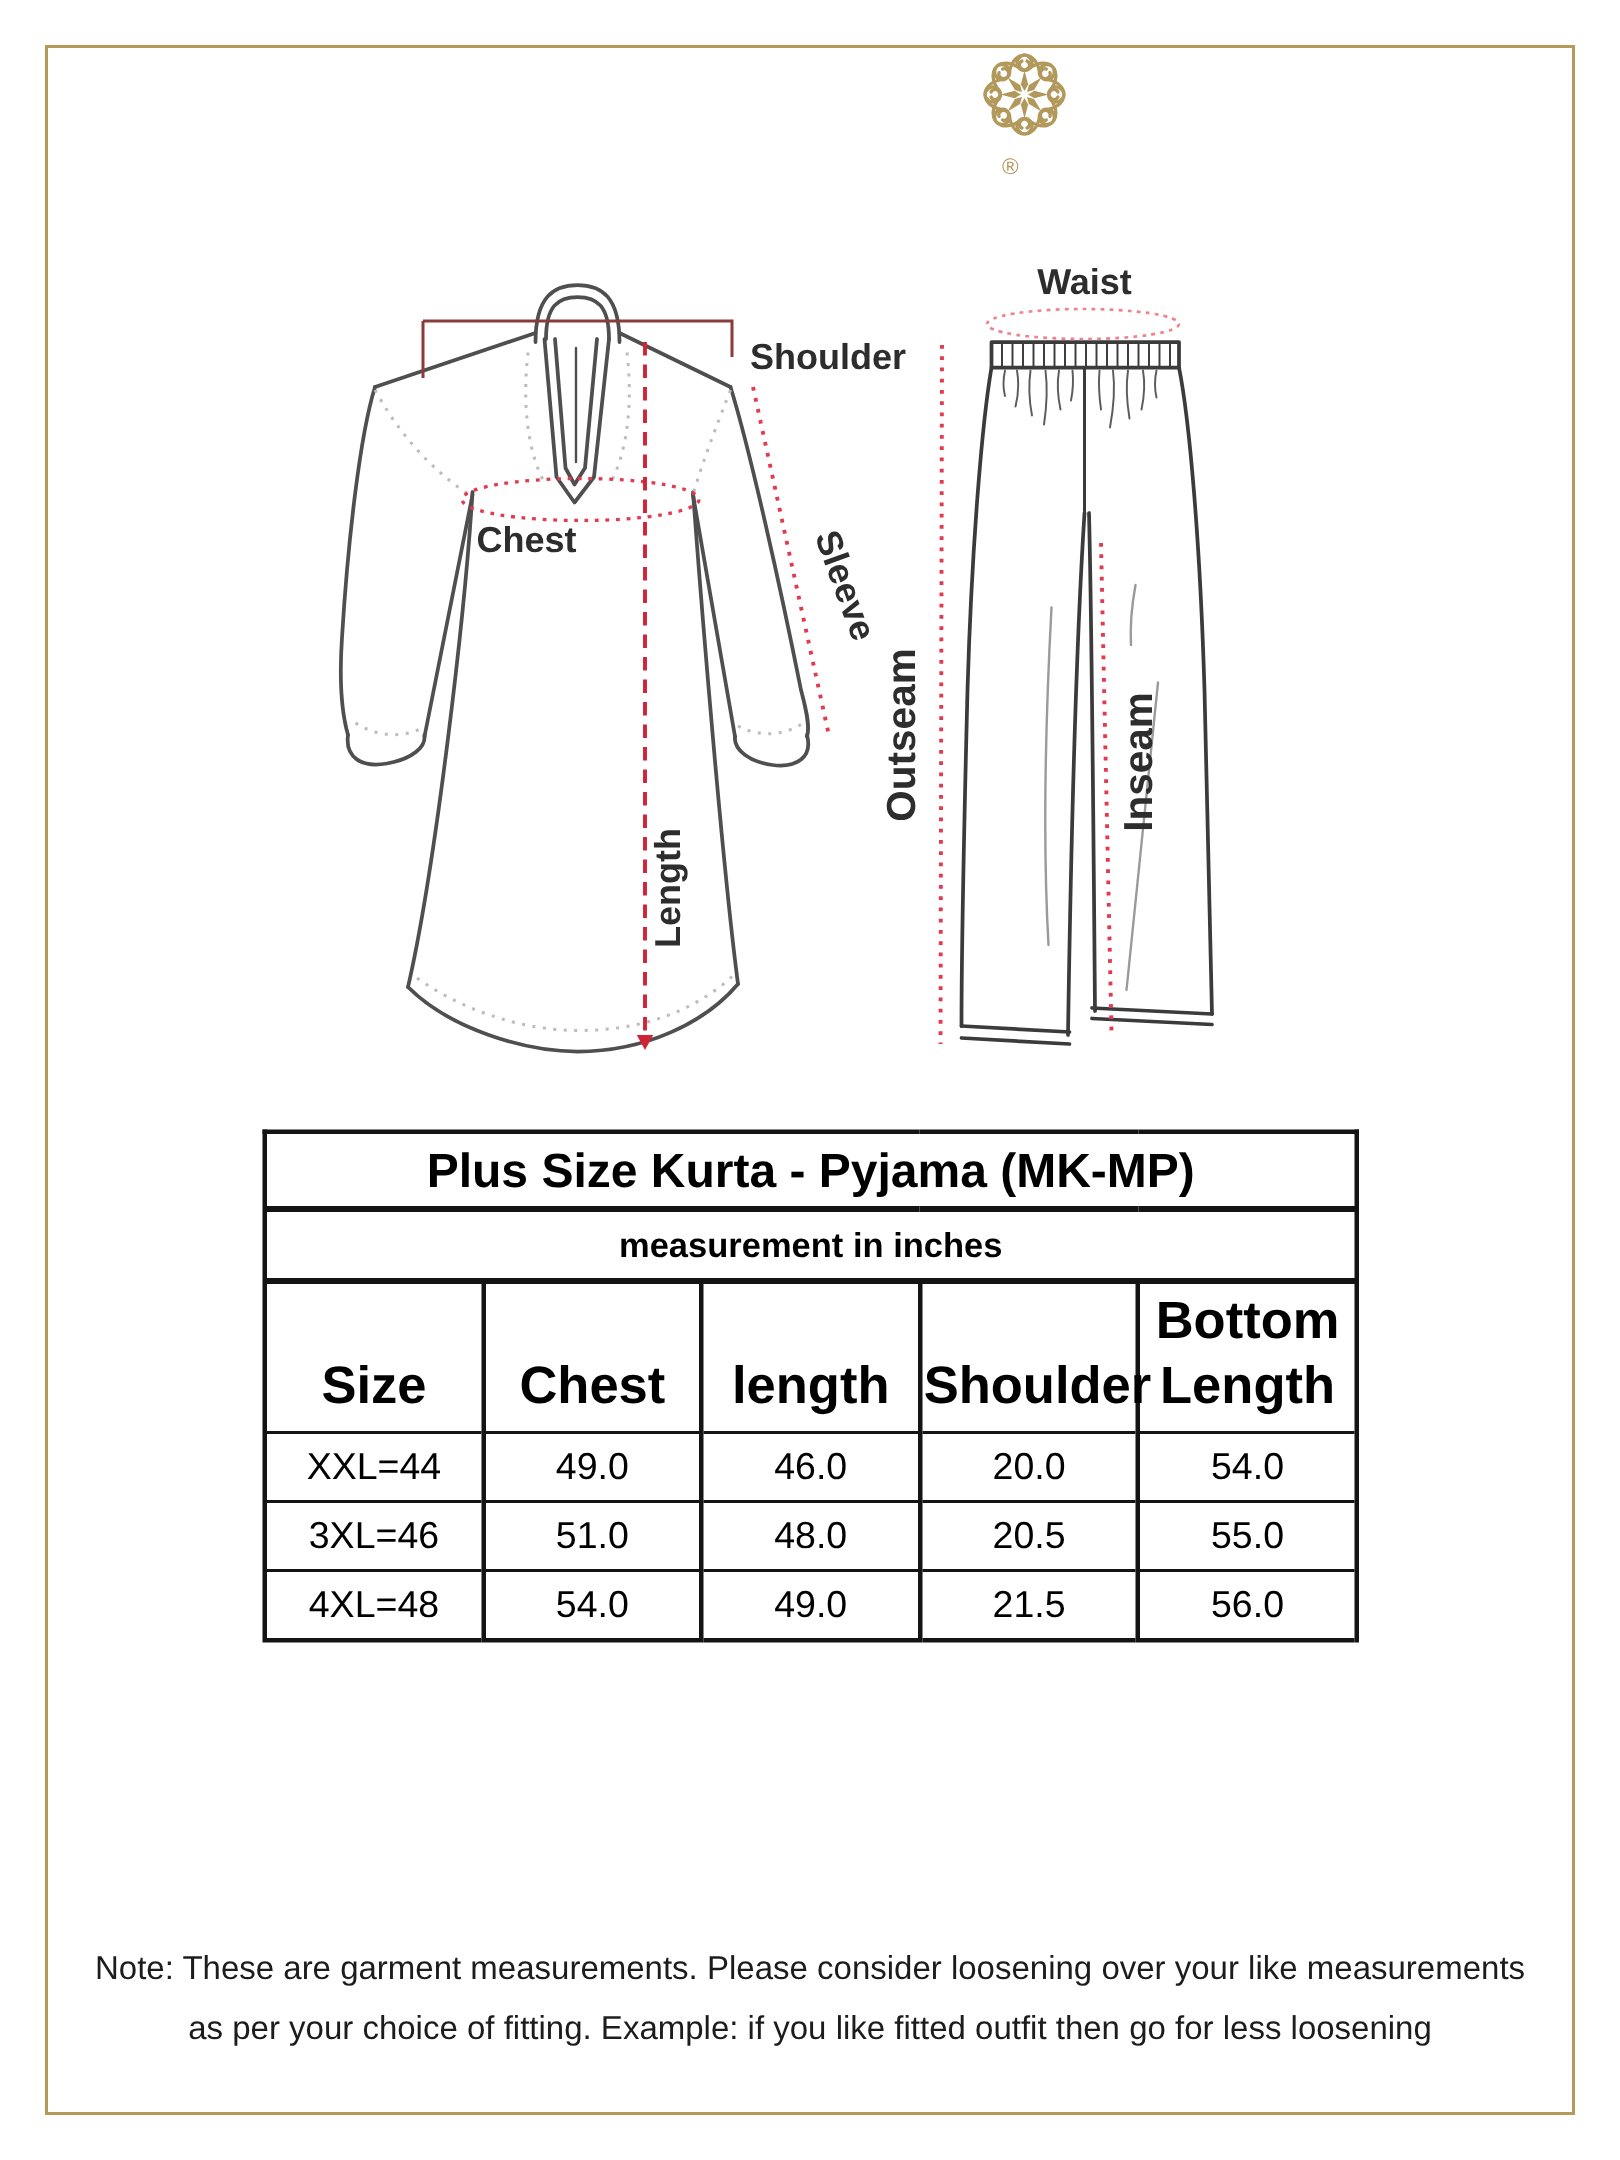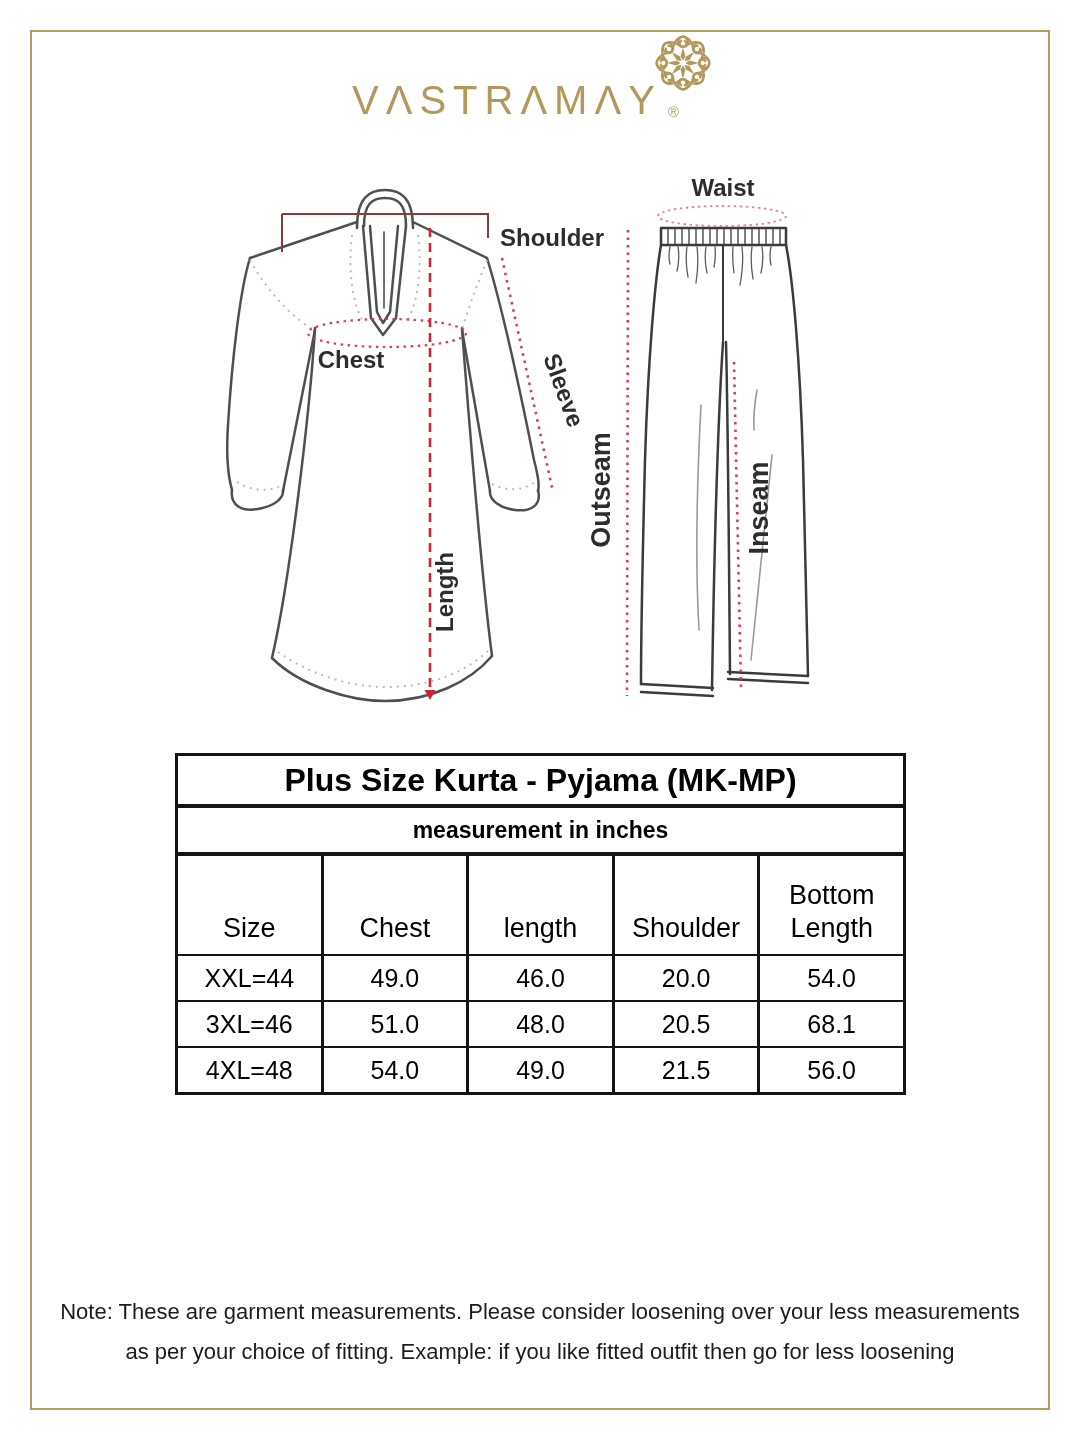--- a/index.html
+++ b/index.html
@@ -21,36 +21,35 @@
   .lbl-big{font-size:27px;}
 
   
   .size-table{position:absolute;left:175px;top:753px;width:731px;border-collapse:collapse;
               table-layout:fixed;background:#fff;}
   .size-table th,.size-table td{border:2px solid #141414;text-align:center;color:#000;
               font-family:"Liberation Sans",sans-serif;}
   .size-table{border:3px solid #141414;}
   .t-title{height:46px;font-size:32px;font-weight:700;border-bottom:4px solid #141414 !important;}
   .t-sub{height:42px;font-size:23px;font-weight:700;border-bottom:4px solid #141414 !important;}
-  .t-cols th{height:89px;font-size:27px;font-weight:400;vertical-align:bottom;
+  .t-cols th{height:89px;font-size:35px;font-weight:700;vertical-align:bottom;
              padding-bottom:8px;line-height:1.25;border-left-width:3px;border-right-width:3px;}
   .size-table tbody td{height:42px;font-size:25px;font-weight:400;
              border-left-width:3px;border-right-width:3px;}
 
   
   .note{position:absolute;left:40px;top:1292px;width:1000px;text-align:center;
         color:#1c1c1c;font-size:22px;line-height:40px;}
 </style>
 </head>
 <body>
 
 <div class="page">
   <div class="frame"></div>
 
-  <div class="brand-text">VΛSTRΛMΛY</div>
   <div class="brand-reg">®</div>
   <svg class="emblem" viewBox="-34 -34 68 68" aria-hidden="true">
     <g fill="#b2995b">
       <path d="M0,-17 L2.6,-7 L0,-2.5 L-2.6,-7 Z" transform="rotate(0)"></path>
       <path d="M0,-17 L2.6,-7 L0,-2.5 L-2.6,-7 Z" transform="rotate(45)"></path>
       <path d="M0,-17 L2.6,-7 L0,-2.5 L-2.6,-7 Z" transform="rotate(90)"></path>
       <path d="M0,-17 L2.6,-7 L0,-2.5 L-2.6,-7 Z" transform="rotate(135)"></path>
       <path d="M0,-17 L2.6,-7 L0,-2.5 L-2.6,-7 Z" transform="rotate(180)"></path>
       <path d="M0,-17 L2.6,-7 L0,-2.5 L-2.6,-7 Z" transform="rotate(225)"></path>
       <path d="M0,-17 L2.6,-7 L0,-2.5 L-2.6,-7 Z" transform="rotate(270)"></path>
@@ -209,29 +208,29 @@
           <td>49.0</td>
           <td>46.0</td>
           <td>20.0</td>
           <td>54.0</td>
         </tr>
         <tr>
           <td>3XL=46</td>
           <td>51.0</td>
           <td>48.0</td>
           <td>20.5</td>
-          <td>68.1</td>
+          <td>55.0</td>
         </tr>
         <tr>
           <td>4XL=48</td>
           <td>54.0</td>
           <td>49.0</td>
           <td>21.5</td>
           <td>56.0</td>
         </tr>
       </tbody>
   </table>
 
   <div class="note">
-    <div>Note: These are garment measurements. Please consider loosening over your less measurements</div>
+    <div>Note: These are garment measurements. Please consider loosening over your like measurements</div>
     <div>as per your choice of fitting. Example: if you like fitted outfit then go for less loosening</div>
   </div>
 </div>
 
 </body></html>

